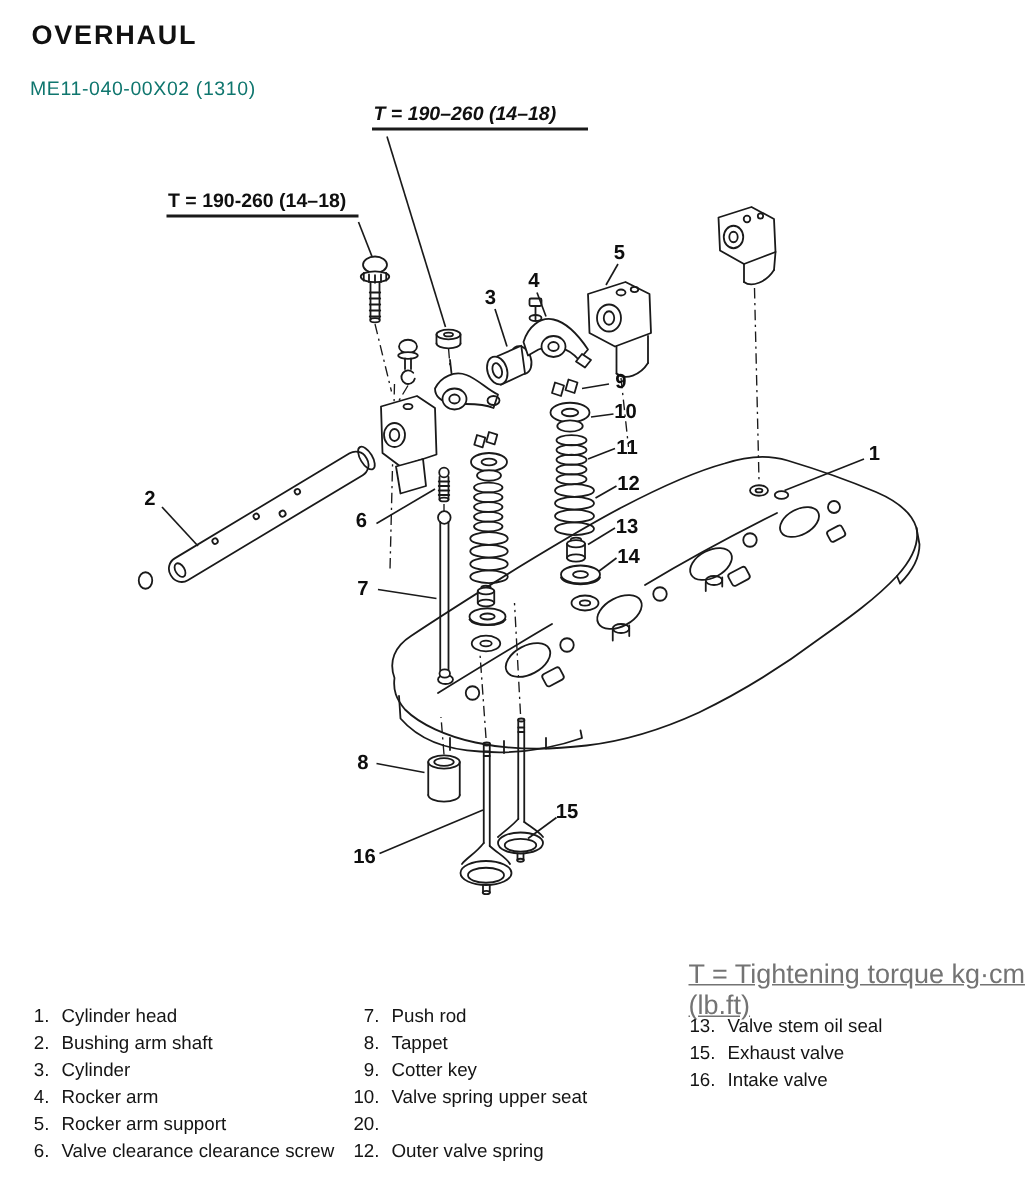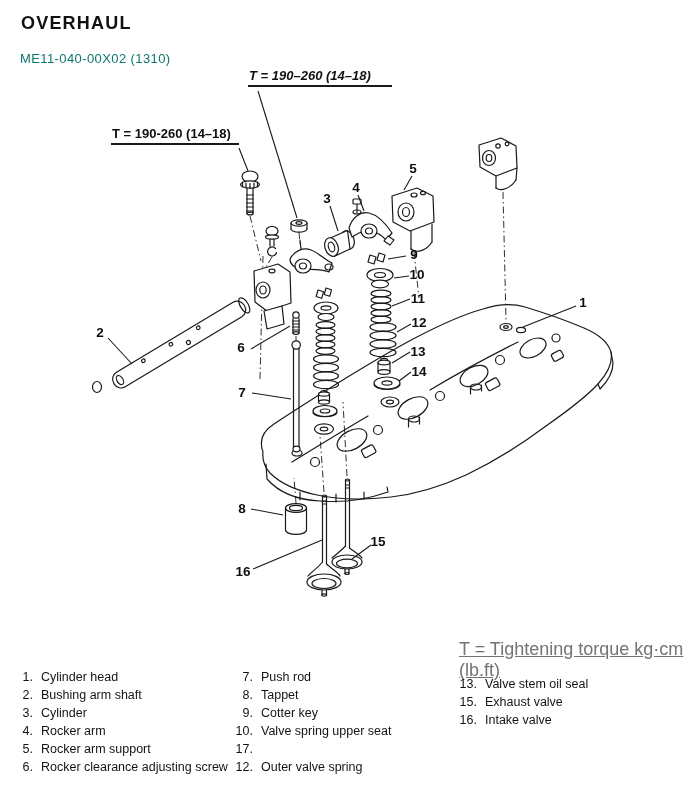--- a/index.html
+++ b/index.html
@@ -331,42 +331,42 @@
         <div class="legend-row">
           <span class="ln">4.</span>
           <span class="ll">Rocker arm</span>
         </div>
         <div class="legend-row">
           <span class="ln">5.</span>
           <span class="ll">Rocker arm support</span>
         </div>
         <div class="legend-row">
           <span class="ln">6.</span>
-          <span class="ll">Rocker clearance adjusting screw</span>
+          <span class="ll">Valve clearance clearance screw</span>
         </div>
       </div>
     <div class="legend-col col-2">
         <div class="legend-row">
           <span class="ln">7.</span>
           <span class="ll">Push rod</span>
         </div>
         <div class="legend-row">
           <span class="ln">8.</span>
           <span class="ll">Tappet</span>
         </div>
         <div class="legend-row">
           <span class="ln">9.</span>
           <span class="ll">Cotter key</span>
         </div>
         <div class="legend-row">
           <span class="ln">10.</span>
           <span class="ll">Valve spring upper seat</span>
         </div>
         <div class="legend-row">
-          <span class="ln">17.</span>
+          <span class="ln">20.</span>
         </div>
         <div class="legend-row">
           <span class="ln">12.</span>
           <span class="ll">Outer valve spring</span>
         </div>
       </div>
     <div class="legend-col col-3">
         <div class="legend-row">
           <span class="ln">13.</span>
           <span class="ll">Valve stem oil seal</span>

